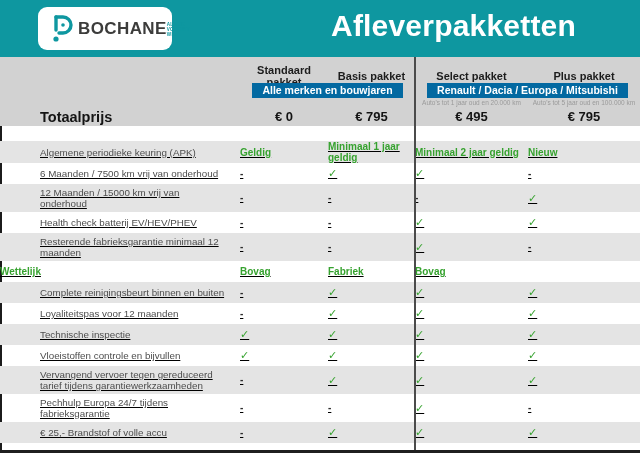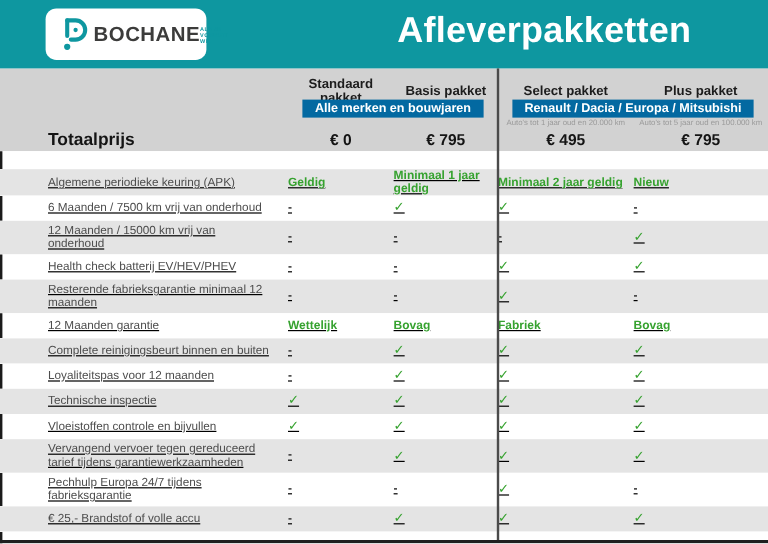--- a/index.html
+++ b/index.html
@@ -142,21 +142,20 @@
         <div class="cell check">✓</div>
       </div>
       <div class="row grid5 gray">
         <div class="row-label">Resterende fabrieksgarantie minimaal 12 maanden</div>
         <div class="cell dash">-</div>
         <div class="cell dash">-</div>
         <div class="cell check">✓</div>
         <div class="cell dash">-</div>
       </div>
       <div class="row grid5 white">
-        <div class="row-label">12 Maanden  garantie</div>
         <div class="cell txt">Wettelijk</div>
         <div class="cell txt">Bovag</div>
         <div class="cell txt">Fabriek</div>
         <div class="cell txt">Bovag</div>
       </div>
       <div class="row grid5 gray">
         <div class="row-label">Complete reinigingsbeurt binnen en buiten</div>
         <div class="cell dash">-</div>
         <div class="cell check">✓</div>
         <div class="cell check">✓</div>

